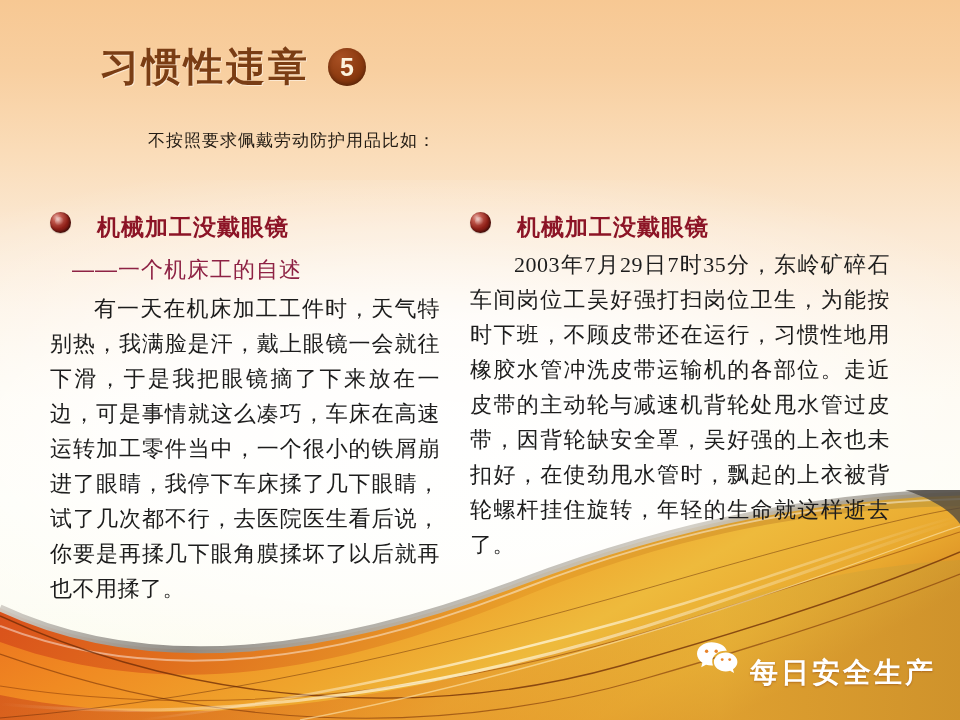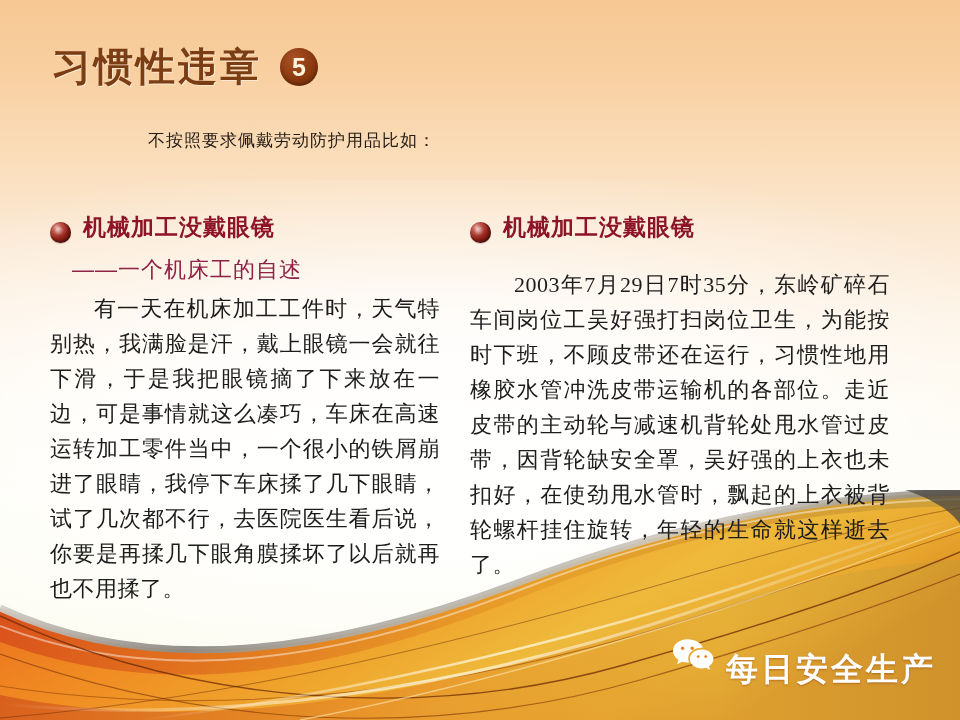--- a/index.html
+++ b/index.html
@@ -40,20 +40,21 @@
   
   .title-row{
     position:absolute;left:52px;top:40px;
     display:flex;align-items:center;gap:18px;
   }
   .title-text{
     font-size:39px;font-weight:bold;letter-spacing:3px;
     color:#7a3d14;
     font-family:"Liberation Serif","DejaVu Serif",serif;
     text-shadow:1px 1px 0 rgba(255,255,255,.5);
+    margin-left:48px;
   }
   .badge{
     width:38px;height:38px;border-radius:50%;
     background:radial-gradient(circle at 34% 28%, #a85023 0%, #8c3a10 55%, #6e2c08 100%);
     color:#fdf3de;font-size:25px;font-weight:bold;line-height:38px;
     text-align:center;
     font-family:"Liberation Sans",sans-serif;
     box-shadow:inset 0 -2px 4px rgba(0,0,0,.3);
   }
 
@@ -64,21 +65,21 @@
     letter-spacing:1px;
     font-family:"Liberation Serif","DejaVu Serif",serif;
   }
   .lead .l2{display:block;padding-left:74px;}
 
   
   .col{position:absolute;top:212px;}
   .col-left{left:50px;width:390px;}
   .col-right{left:470px;width:420px;}
 
-  .sec-head{display:flex;align-items:flex-end;gap:12px;margin-bottom:4px;}
+  .sec-head{display:flex;align-items:flex-start;gap:26px;margin-bottom:4px;}
   .orb{
     width:21px;height:21px;border-radius:50%;flex:0 0 auto;
     background:radial-gradient(circle at 32% 26%, #e6b0a8 0%, #c1584c 22%, #8e1f17 55%, #5c100c 100%);
     box-shadow:inset -1px -1px 3px rgba(0,0,0,.55), 0 1px 1px rgba(0,0,0,.2);
     position:relative;
   }
   .orb:after{
     content:"";position:absolute;left:5px;top:5px;width:9px;height:9px;border-radius:50%;
     background:radial-gradient(circle at 35% 30%, rgba(255,255,255,.55), rgba(140,40,30,.1) 70%);
   }
@@ -88,30 +89,30 @@
   }
   .sub-title{
     margin:12px 0 6px 22px;font-size:22px;color:#8e2244;letter-spacing:1px;
     font-family:Liberation Sans, sans-serif;
   }
   .body-text{
     font-size:22px;line-height:35px;color:#1c1c1c;text-indent:44px;
     text-align:justify;letter-spacing:.5px;
     font-family:"Liberation Serif","DejaVu Serif",serif;
   }
-  .col-right .body-text{margin-top:24px;}
+  .col-right .body-text{margin-top:4px;}
 
   
   .wechat{
     position:absolute;right:24px;bottom:28px;
     display:flex;align-items:center;gap:12px;
   }
   .wechat-mark{width:42px;height:32px;position:relative;}
   .wechat-label{
-    font-size:32px;font-weight:bold;color:#ffffff;letter-spacing:3px;
+    font-size:28px;font-weight:bold;color:#ffffff;letter-spacing:3px;
     font-family:Liberation Mono, monospace;
     text-shadow:0 1px 2px rgba(120,40,0,.4);
     margin-top:32px;
   }
 </style>
 </head>
 <body>
 
 <div class="slide">
 

